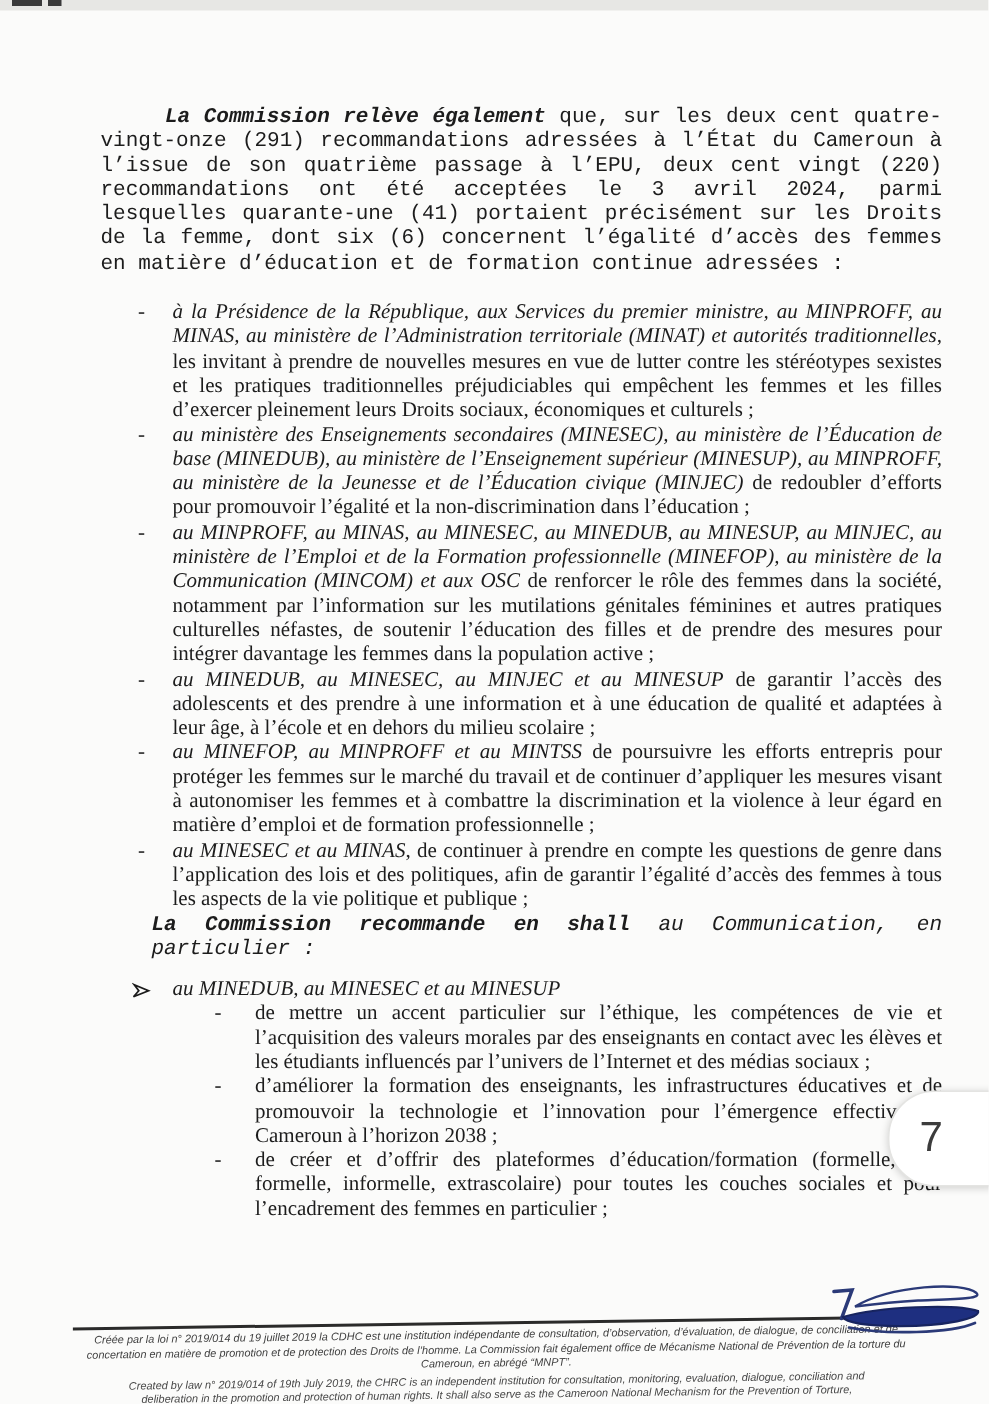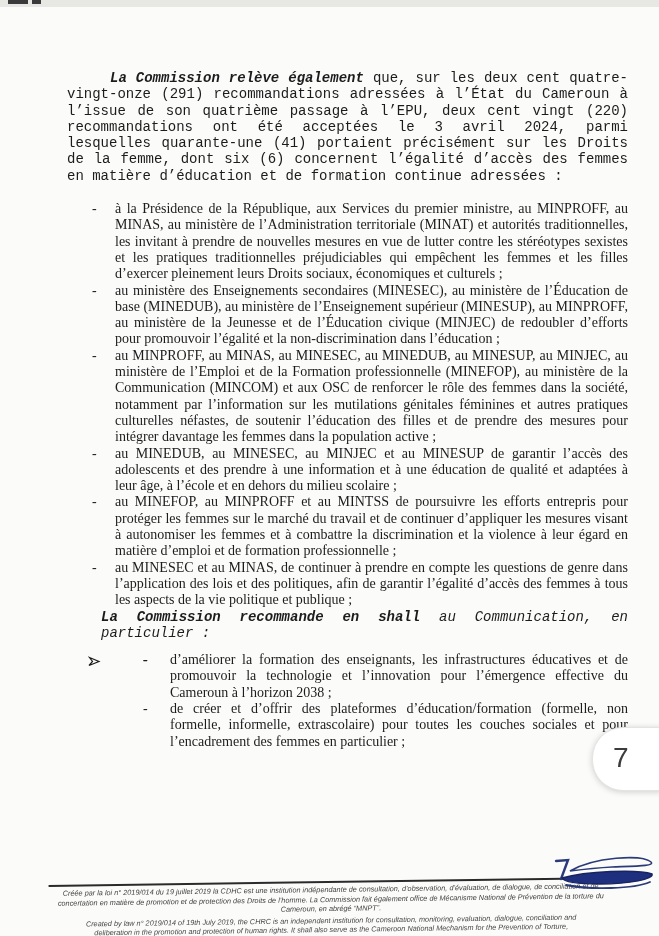--- a/index.html
+++ b/index.html
@@ -12,21 +12,21 @@
   .edge-mark{position:absolute;top:0;height:4px;background:#3a3a3a;}
   .edge-mark.m1{left:8px;width:20px;}
   .edge-mark.m2{left:32px;width:9px;}
 
   .content{
     position:absolute;left:67px;top:70px;width:561px;
     font-size:14px;line-height:16.3px;color:#1c1c1c;text-align:justify;
   }
   .content p{margin:0;font-family:Liberation Mono, monospace;}
   .lead{font-weight:bold;font-style:italic;}
-  .em{margin-top:30px;}
+  .em{font-style:italic;margin-top:30px;}
   .intro{text-indent:43px;}
 
   .bullet-list{margin-top:17px;}
   .bullet{position:relative;padding-left:48px;}
   .bullet .marker{position:absolute;left:25px;top:0;font-style:normal;}
 
   .reco{margin-top:10px;padding-left:34px;}
   .reco .rest{font-style:italic;}
 
   .arrow-row{margin-top:11px;position:relative;padding-left:48px;font-style:italic;}
@@ -77,25 +77,25 @@
       <div class="bullet"><span class="marker">-</span><span class="em">au MINEDUB, au MINESEC, au MINJEC et au MINESUP</span><span> de garantir l’accès des adolescents et des prendre à une information et à une éducation de qualité et adaptées à leur âge, à l’école et en dehors du milieu scolaire ;</span></div>
       <div class="bullet"><span class="marker">-</span><span class="em">au MINEFOP, au MINPROFF et au MINTSS</span><span> de poursuivre les efforts entrepris pour protéger les femmes sur le marché du travail et de continuer d’appliquer les mesures visant à autonomiser les femmes et à combattre la discrimination et la violence à leur égard en matière d’emploi et de formation professionnelle ;</span></div>
       <div class="bullet"><span class="marker">-</span><span class="em">au MINESEC et au MINAS</span><span>, de continuer à prendre en compte les questions de genre dans l’application des lois et des politiques, afin de garantir l’égalité d’accès des femmes à tous les aspects de la vie politique et publique ;</span></div>
     </div>
 
     <p class="reco"><span class="lead">La Commission recommande en shall</span><span class="rest"> au Communication, en particulier :</span></p>
 
     <div class="arrow-row">
       <span class="arrow-icon"><svg width="13" height="11" viewBox="0 0 13 11">
             <path d="M1.5,1.5 L11,5.5 L1,9.5 L4.5,5.5 Z" fill="none" stroke="#1c1c1c" stroke-width="1.2"></path>
-          </svg></span>
+          </svg></span><span>au MINEDUB, au MINESEC et au MINESUP</span>
     </div>
 
     <div class="sub-list">
-      <div class="sub-bullet"><span class="marker">-</span></div>
+      <div class="sub-bullet"><span class="marker">-</span><span>de mettre un accent particulier sur l’éthique, les compétences de vie et l’acquisition des valeurs morales par des enseignants en contact avec les élèves et les étudiants influencés par l’univers de l’Internet et des médias sociaux ;</span></div>
       <div class="sub-bullet"><span class="marker">-</span><span>d’améliorer la formation des enseignants, les infrastructures éducatives et de promouvoir la technologie et l’innovation pour l’émergence effective du Cameroun à l’horizon 2038 ;</span></div>
       <div class="sub-bullet"><span class="marker">-</span><span>de créer et d’offrir des plateformes d’éducation/formation (formelle, non formelle, informelle, extrascolaire) pour toutes les couches sociales et pour l’encadrement des femmes en particulier ;</span></div>
     </div>
 
   </div>
 
   <div class="page-pill">
     <span class="num">7</span>
   </div>
 

